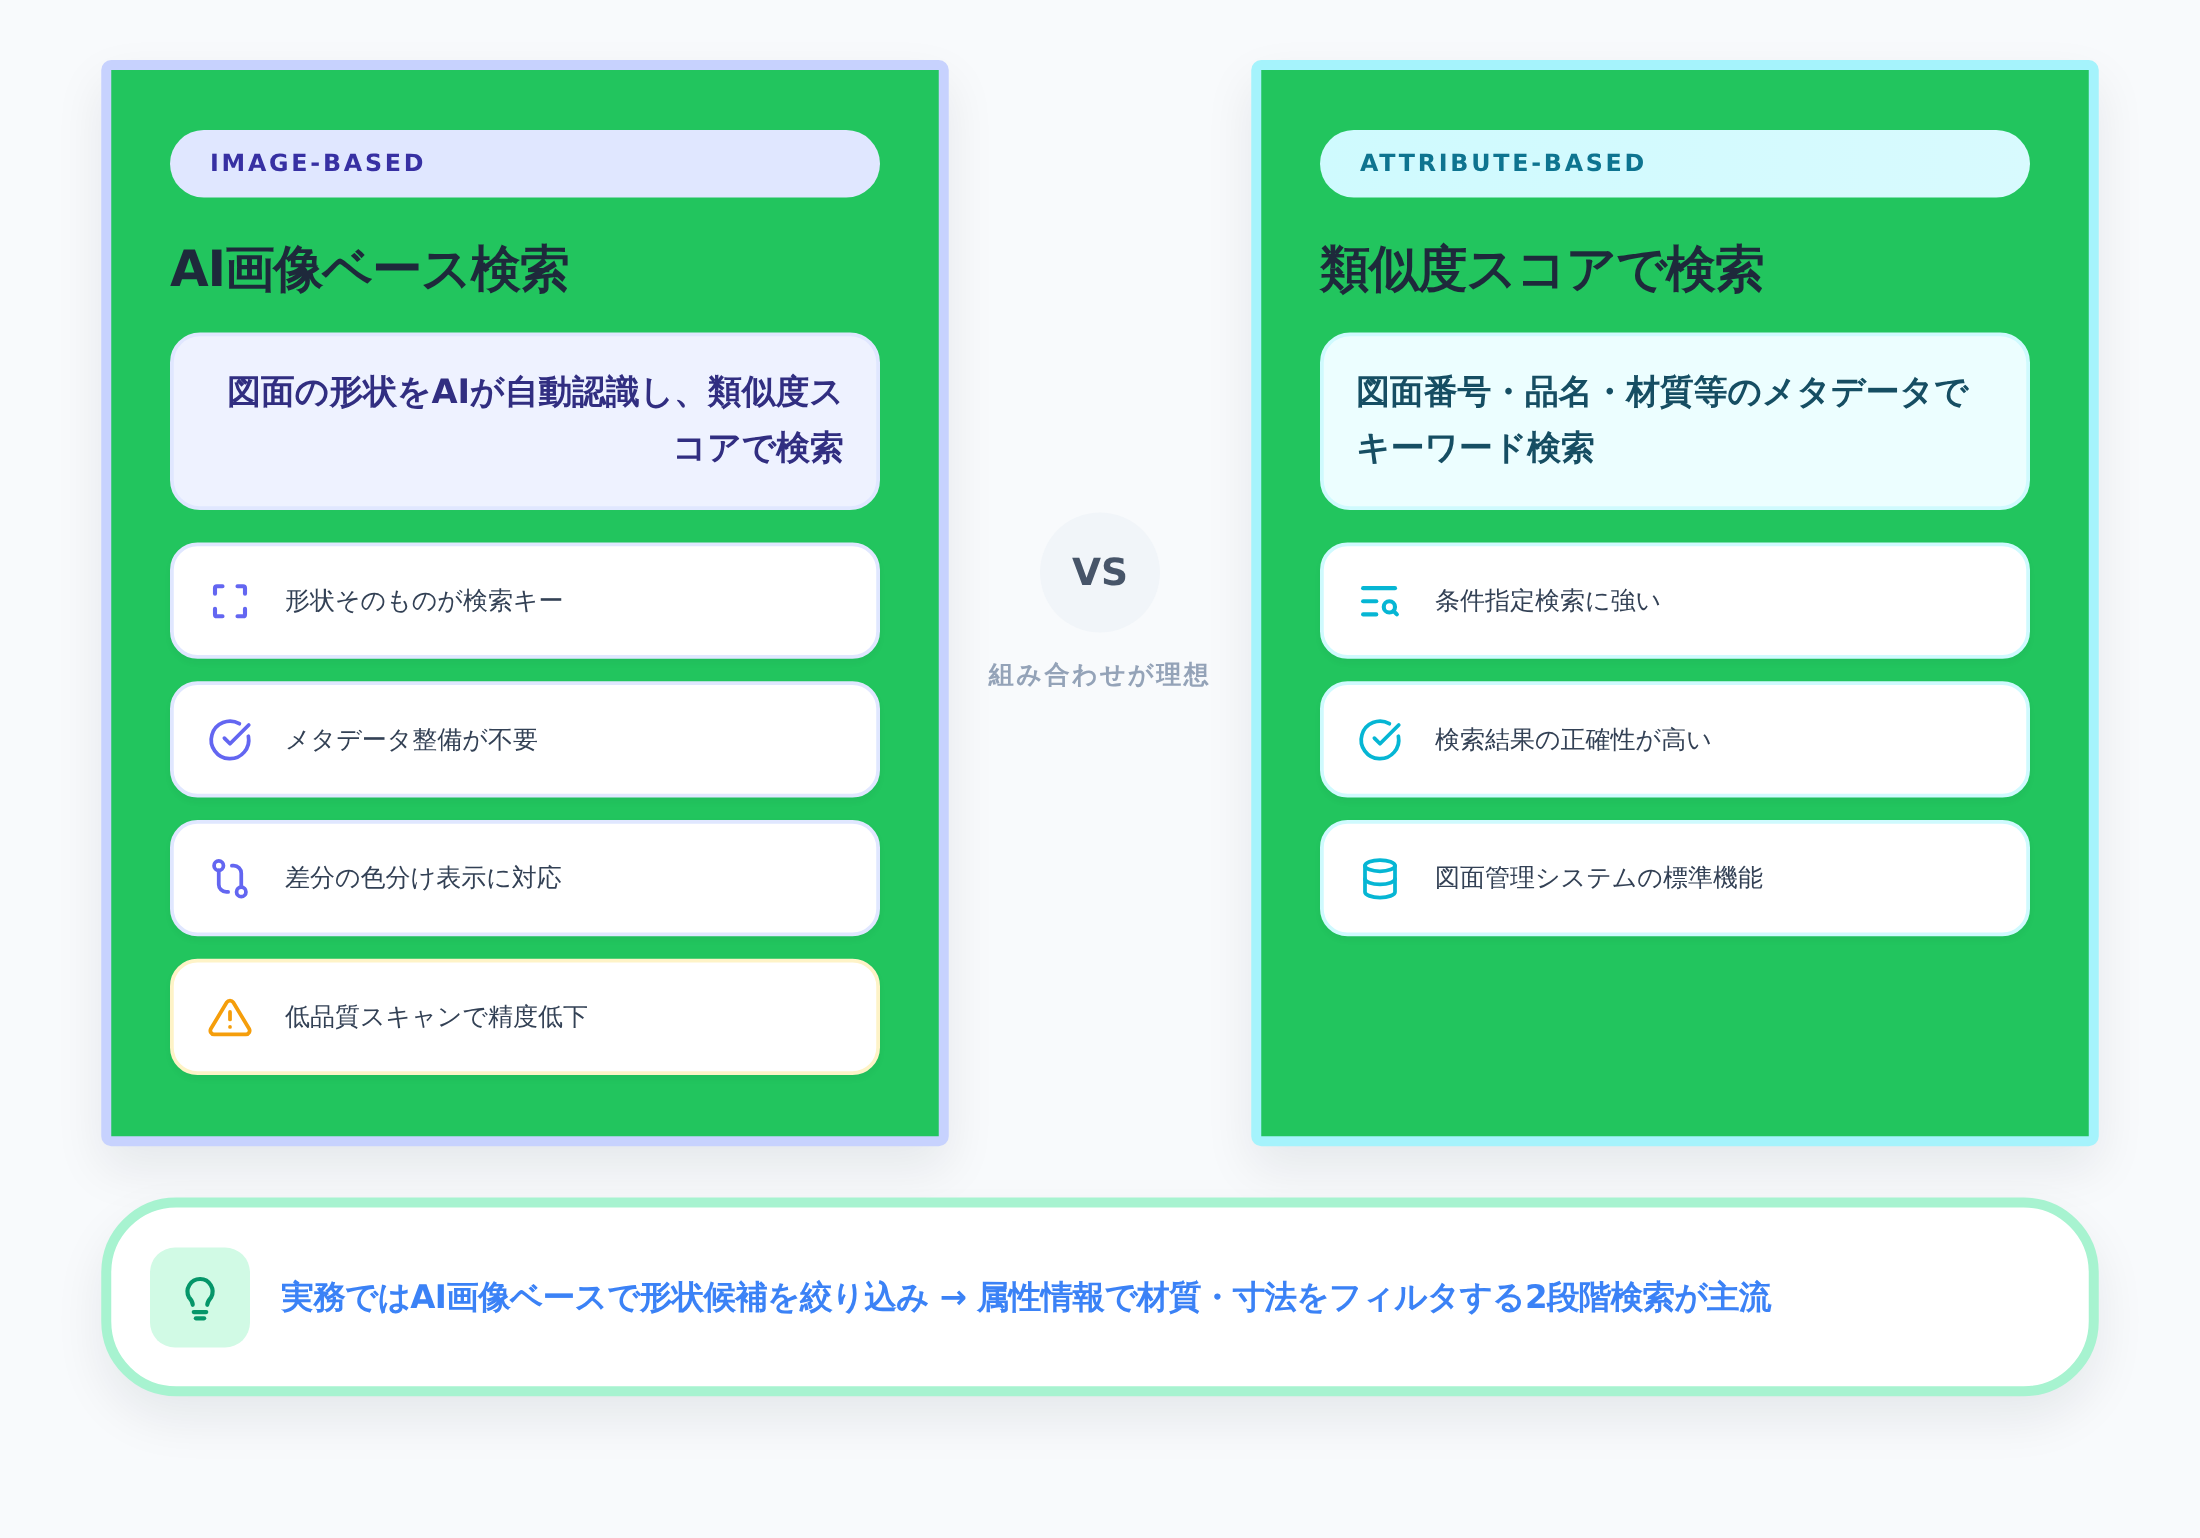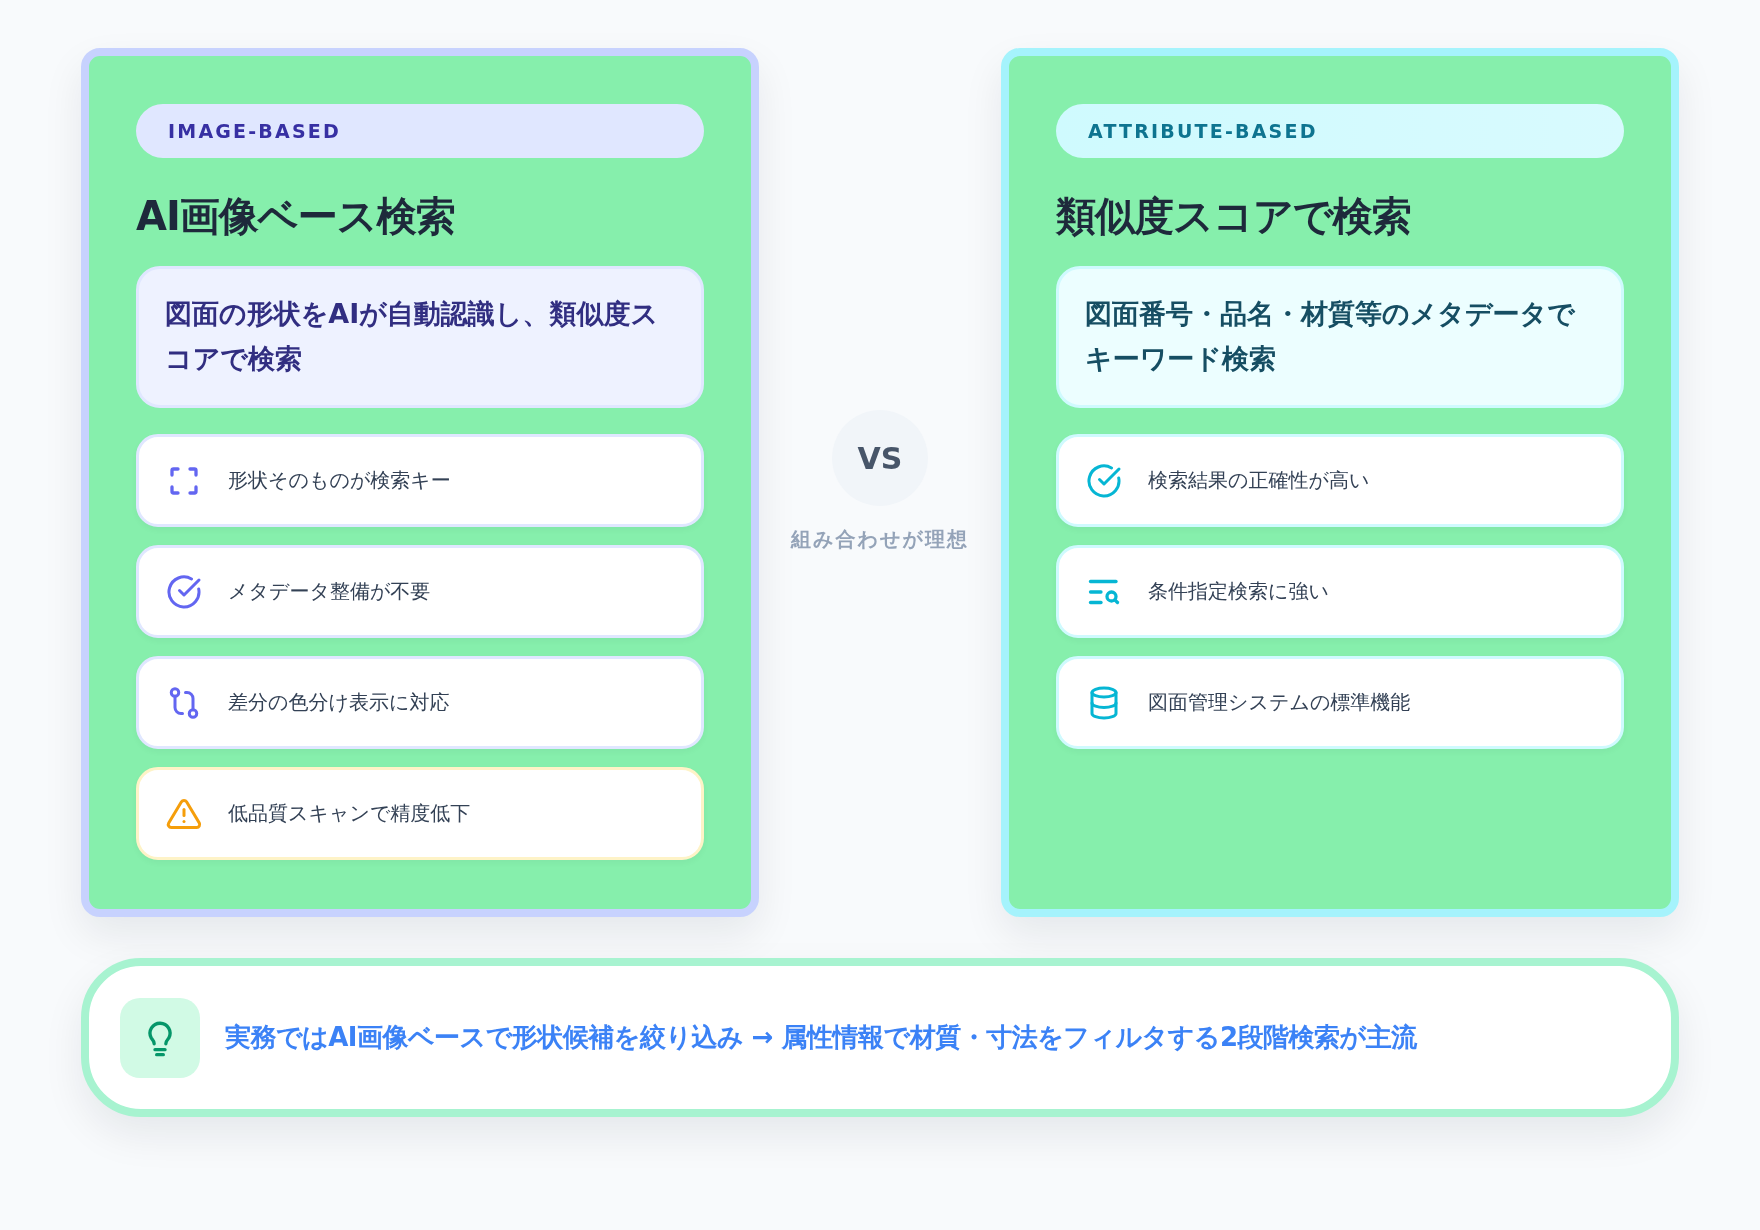--- a/index.html
+++ b/index.html
@@ -9,23 +9,23 @@
     font-family: "DejaVu Sans", "Liberation Sans", sans-serif;
     overflow: hidden;
   }
   .stage { position: relative; width: 1760px; height: 1230px; }
 
   .card {
     position: absolute;
     top: 48px;
     width: 678px;
     height: 869px;
-    background: #86efac;
+    background: #22c55e;
     border: 8px solid;
-    border-radius: 19px;
+    border-radius: 8px;
     padding: 48px 47px 0 47px;
     box-shadow: 0 18px 40px rgba(15, 23, 42, 0.08);
   }
   .card.left  { left: 81px;  border-color: #c7d2fe; }
   .card.right { left: 1001px; border-color: #a5f3fc; }
 
   .badge {
     height: 54px;
     border-radius: 27px;
     padding-left: 32px;
@@ -51,21 +51,21 @@
   .desc {
     margin-top: 24px;
     height: 142px;
     border-radius: 24px;
     border: 3px solid;
     padding: 22px 26px;
     font-size: 27px;
     font-weight: bold;
     line-height: 45px;
   }
-  .left .desc  { background: #eef2ff; border-color: #e0e7ff; color: #312e81; }
+  .left .desc  { background: #eef2ff; border-color: #e0e7ff; color: #312e81; text-align: right; }
   .right .desc { background: #ecfeff; border-color: #cffafe; color: #164e63; }
 
   .features { margin-top: 26px; display: flex; flex-direction: column; gap: 18px; }
   .feature {
     height: 93px;
     border-radius: 22px;
     border: 3px solid;
     background: #ffffff;
     display: flex; align-items: center;
     padding-left: 27px;
@@ -183,38 +183,38 @@
     <div class="vs-caption">組み合わせが理想</div>
   </div>
 
   <div class="card right">
     <div class="badge">ATTRIBUTE-BASED</div>
     <div class="title">類似度スコアで検索</div>
     <div class="desc">図面番号・品名・材質等のメタデータでキーワード検索</div>
     <div class="features">
       <div class="feature">
         <span class="icon">
-          <svg viewBox="0 0 24 24" fill="none" stroke="#06b6d4" stroke-width="2" stroke-linecap="round" stroke-linejoin="round">
-            <path d="M21.8 10A10 10 0 1 1 17 3.3"></path>
-              <path d="m9 11 3 3L22 4"></path>
-          </svg>
-        </span>
-        <span class="label">検索結果の正確性が高い</span>
-      </div>
-      <div class="feature">
-        <span class="icon">
           <svg viewBox="0 0 24 24" fill="none" stroke="#06b6d4" stroke-width="2.2" stroke-linecap="round" stroke-linejoin="round">
             <path d="M3 5h17"></path>
               <path d="M3 12h7"></path>
               <path d="M3 19h7"></path>
             <circle cx="17" cy="15" r="3"></circle>
               <path d="m21 19-1.8-1.8"></path>
           </svg>
         </span>
         <span class="label">条件指定検索に強い</span>
+      </div>
+      <div class="feature">
+        <span class="icon">
+          <svg viewBox="0 0 24 24" fill="none" stroke="#06b6d4" stroke-width="2" stroke-linecap="round" stroke-linejoin="round">
+            <path d="M21.8 10A10 10 0 1 1 17 3.3"></path>
+              <path d="m9 11 3 3L22 4"></path>
+          </svg>
+        </span>
+        <span class="label">検索結果の正確性が高い</span>
       </div>
       <div class="feature">
         <span class="icon">
           <svg viewBox="0 0 24 24" fill="none" stroke="#06b6d4" stroke-width="2" stroke-linecap="round" stroke-linejoin="round">
             <ellipse cx="12" cy="5" rx="8" ry="3"></ellipse>
             <path d="M4 5v14c0 1.7 3.6 3 8 3s8-1.3 8-3V5"></path>
             <path d="M4 12c0 1.7 3.6 3 8 3s8-1.3 8-3"></path>
           </svg>
         </span>
         <span class="label">図面管理システムの標準機能</span>

